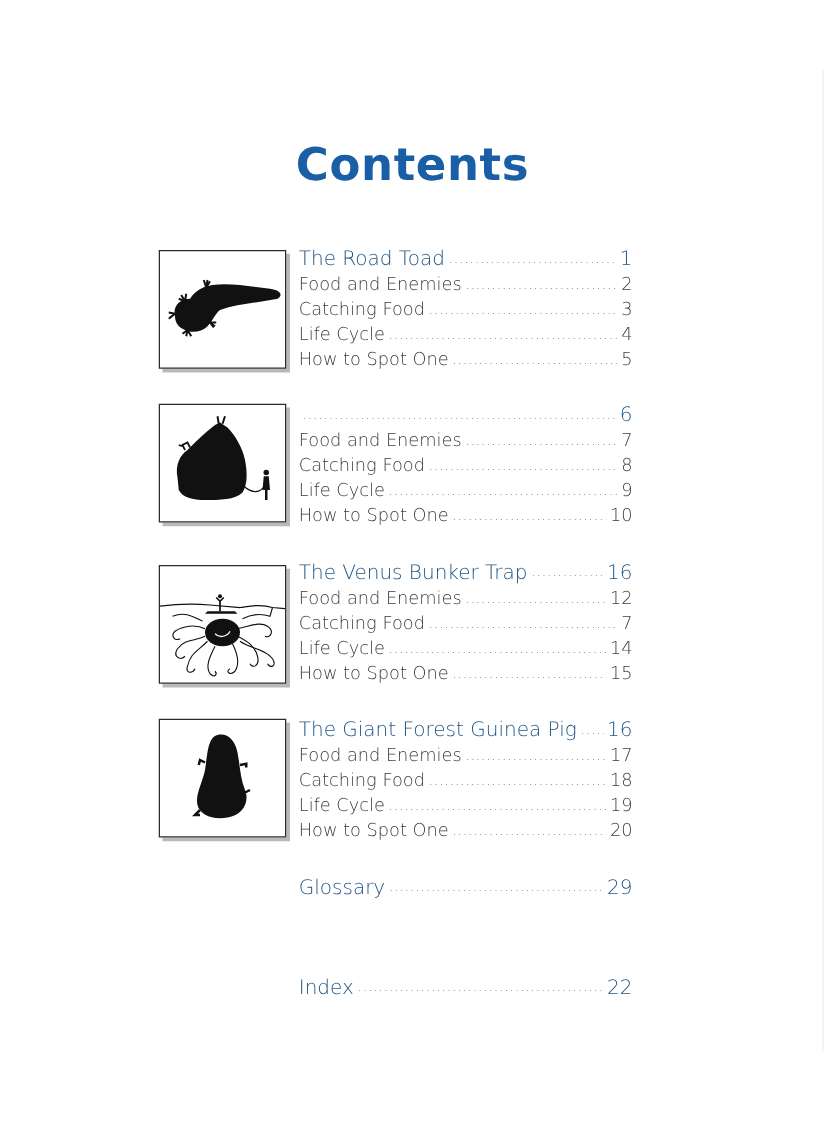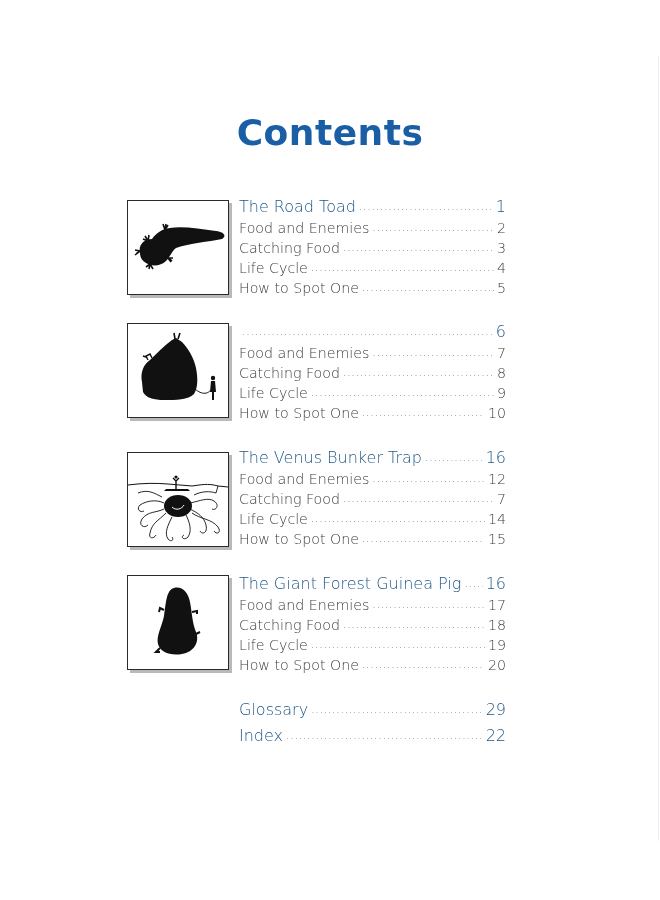--- a/index.html
+++ b/index.html
@@ -215,19 +215,19 @@
   </div>
 </div>
 
 <div class="extra" style="top:699px;">
   <div class="row head">
     <span class="label">Glossary</span>
     <span class="dots"></span>
     <span class="page">29</span>
   </div>
 </div>
-<div class="extra" style="top:725px;">
+<div class="extra" style="top:779px;">
   <div class="row head">
     <span class="label">Index</span>
     <span class="dots"></span>
     <span class="page">22</span>
   </div>
 </div>
 
 </body></html>

